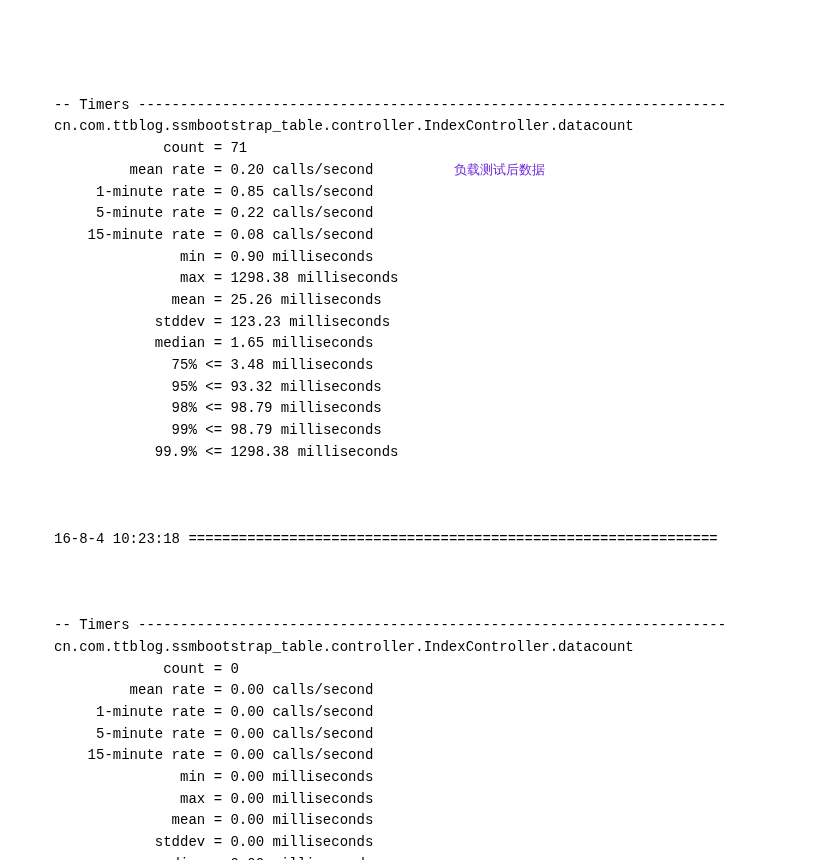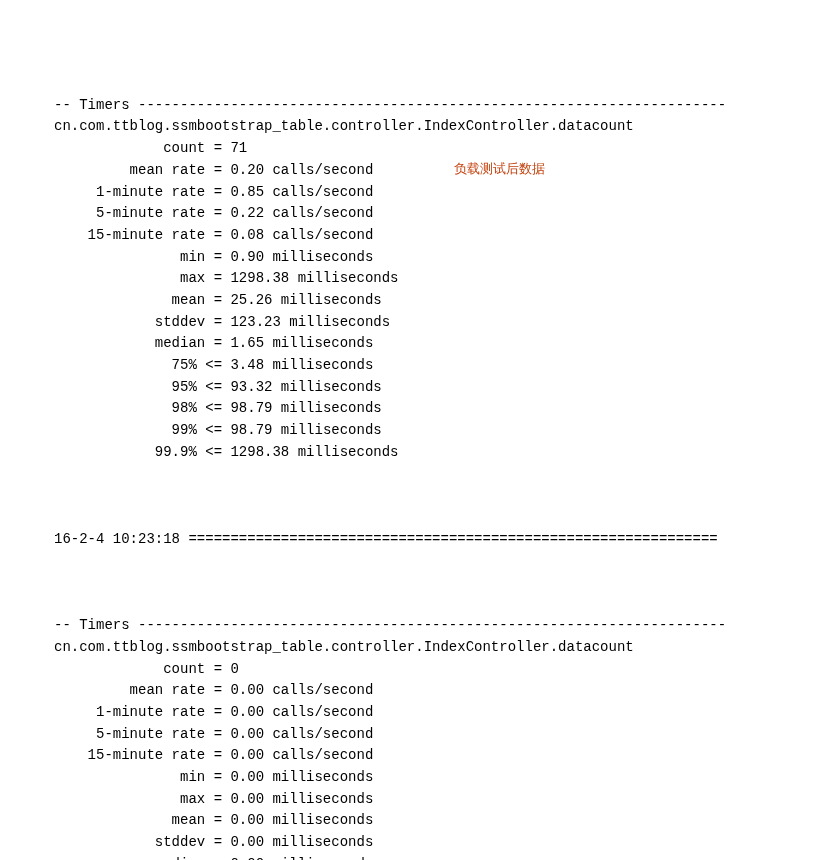--- a/index.html
+++ b/index.html
@@ -12,39 +12,39 @@
       background: #fff;
       white-space: pre;
       width: 825px;
       box-sizing: border-box;
     }
     .line {
       display: block;
       margin-left: 46px;
     }
     .annotation {
-      color: #c2410c;
-      font-family: Liberation Mono, monospace;
+      color: #6d28d9;
+      font-family: Liberation Serif, serif;
       font-size: 13px;
     }
     .metric-row {
       position: relative;
     }
     .anno-abs {
       position: absolute;
       left: 400px;
       top: 0;
     }
   </style>
 </head>
 <body>
 
 
 
 <div><span class="line">-- Timers ----------------------------------------------------------------------</span><span class="line">cn.com.ttblog.ssmbootstrap_table.controller.IndexController.datacount</span><div id="metrics1"><span class="line metric-row"><span>             count</span><span> = </span><span>71</span><span></span></span><span class="line metric-row"><span>         mean rate</span><span> = </span><span>0.20</span><span> calls/second</span><span class="annotation anno-abs">负载测试后数据</span></span><span class="line metric-row"><span>     1-minute rate</span><span> = </span><span>0.85</span><span> calls/second</span></span><span class="line metric-row"><span>     5-minute rate</span><span> = </span><span>0.22</span><span> calls/second</span></span><span class="line metric-row"><span>    15-minute rate</span><span> = </span><span>0.08</span><span> calls/second</span></span><span class="line metric-row"><span>               min</span><span> = </span><span>0.90</span><span> milliseconds</span></span><span class="line metric-row"><span>               max</span><span> = </span><span>1298.38</span><span> milliseconds</span></span><span class="line metric-row"><span>              mean</span><span> = </span><span>25.26</span><span> milliseconds</span></span><span class="line metric-row"><span>            stddev</span><span> = </span><span>123.23</span><span> milliseconds</span></span><span class="line metric-row"><span>            median</span><span> = </span><span>1.65</span><span> milliseconds</span></span><span class="line metric-row"><span>              75% </span><span>&lt;= </span><span>3.48</span><span> milliseconds</span></span><span class="line metric-row"><span>              95% </span><span>&lt;= </span><span>93.32</span><span> milliseconds</span></span><span class="line metric-row"><span>              98% </span><span>&lt;= </span><span>98.79</span><span> milliseconds</span></span><span class="line metric-row"><span>              99% </span><span>&lt;= </span><span>98.79</span><span> milliseconds</span></span><span class="line metric-row"><span>            99.9% </span><span>&lt;= </span><span>1298.38</span><span> milliseconds</span></span></div>
 <span class="line"> </span>
-<span class="line"><span>16-2-4 10:23:18</span><span> ===============================================================</span></span>
+<span class="line"><span>16-8-4 10:23:18</span><span> ===============================================================</span></span>
 <span class="line"> </span>
 <span class="line">-- Timers ----------------------------------------------------------------------</span><span class="line">cn.com.ttblog.ssmbootstrap_table.controller.IndexController.datacount</span><div id="metrics2"><span class="line metric-row"><span>             count</span><span> = </span><span>0</span><span></span></span><span class="line metric-row"><span>         mean rate</span><span> = </span><span>0.00</span><span> calls/second</span></span><span class="line metric-row"><span>     1-minute rate</span><span> = </span><span>0.00</span><span> calls/second</span></span><span class="line metric-row"><span>     5-minute rate</span><span> = </span><span>0.00</span><span> calls/second</span></span><span class="line metric-row"><span>    15-minute rate</span><span> = </span><span>0.00</span><span> calls/second</span></span><span class="line metric-row"><span>               min</span><span> = </span><span>0.00</span><span> milliseconds</span></span><span class="line metric-row"><span>               max</span><span> = </span><span>0.00</span><span> milliseconds</span></span><span class="line metric-row"><span>              mean</span><span> = </span><span>0.00</span><span> milliseconds</span></span><span class="line metric-row"><span>            stddev</span><span> = </span><span>0.00</span><span> milliseconds</span></span><span class="line metric-row"><span>            median</span><span> = </span><span>0.00</span><span> milliseconds</span></span></div></div>
 
 
 
 
 
 </body></html>

